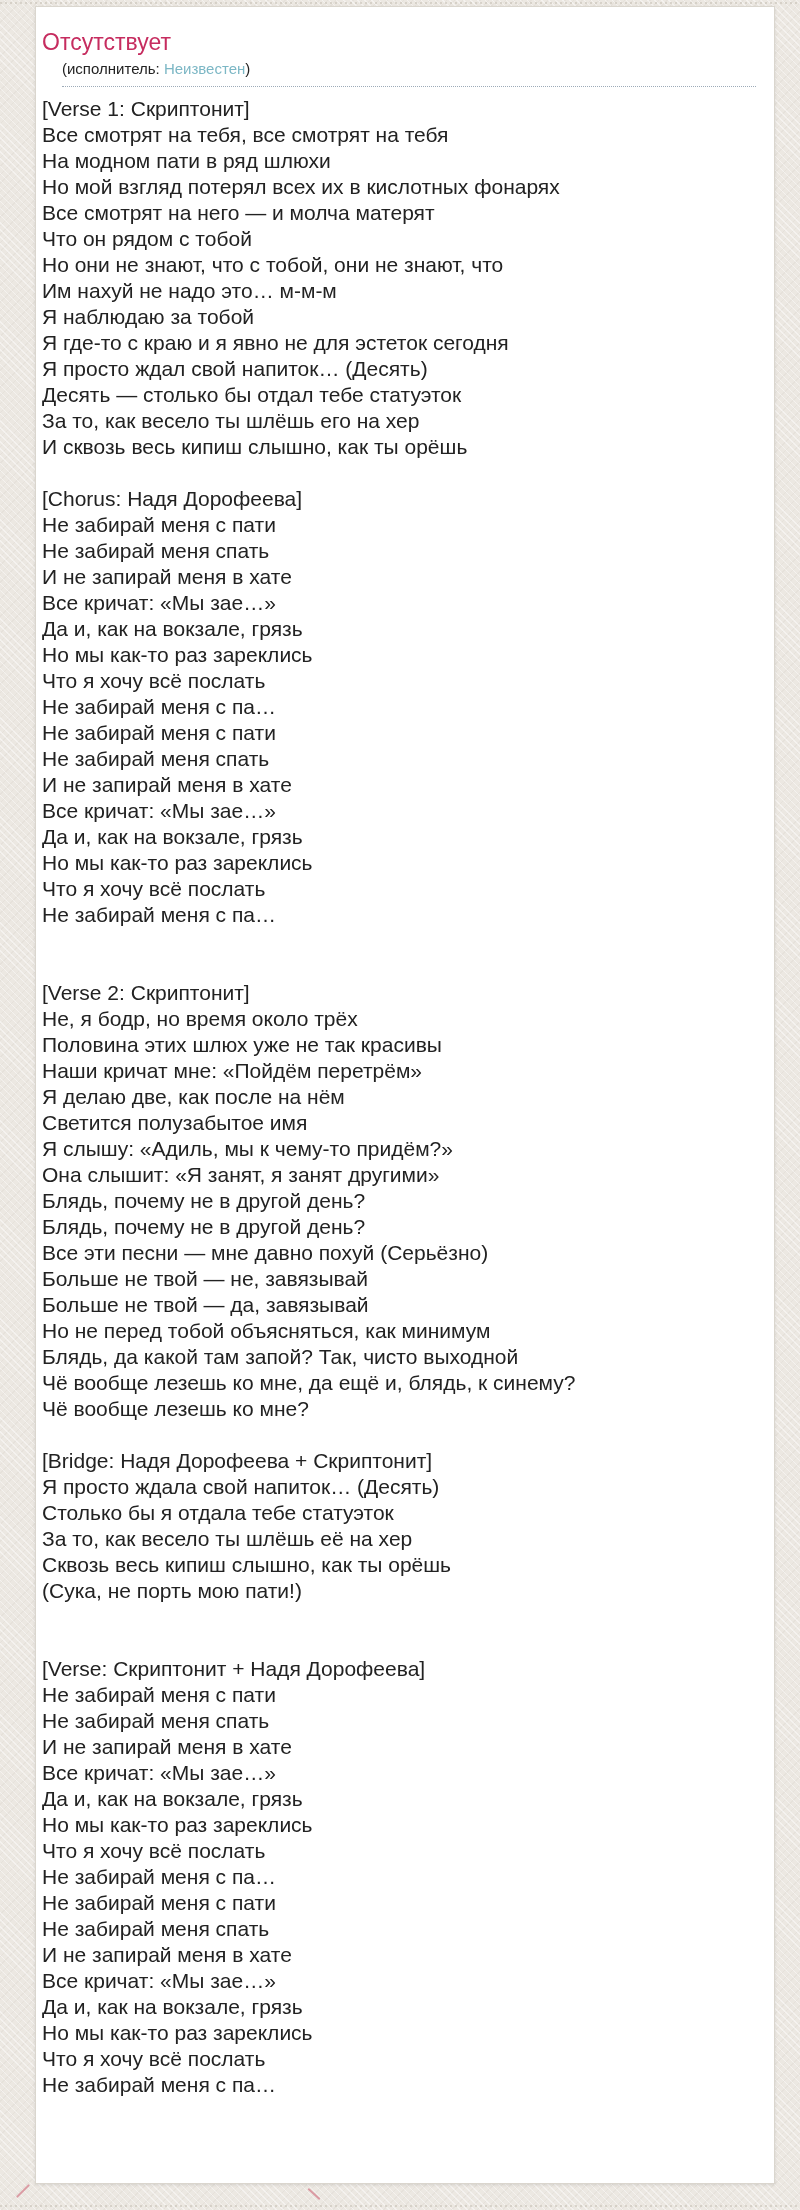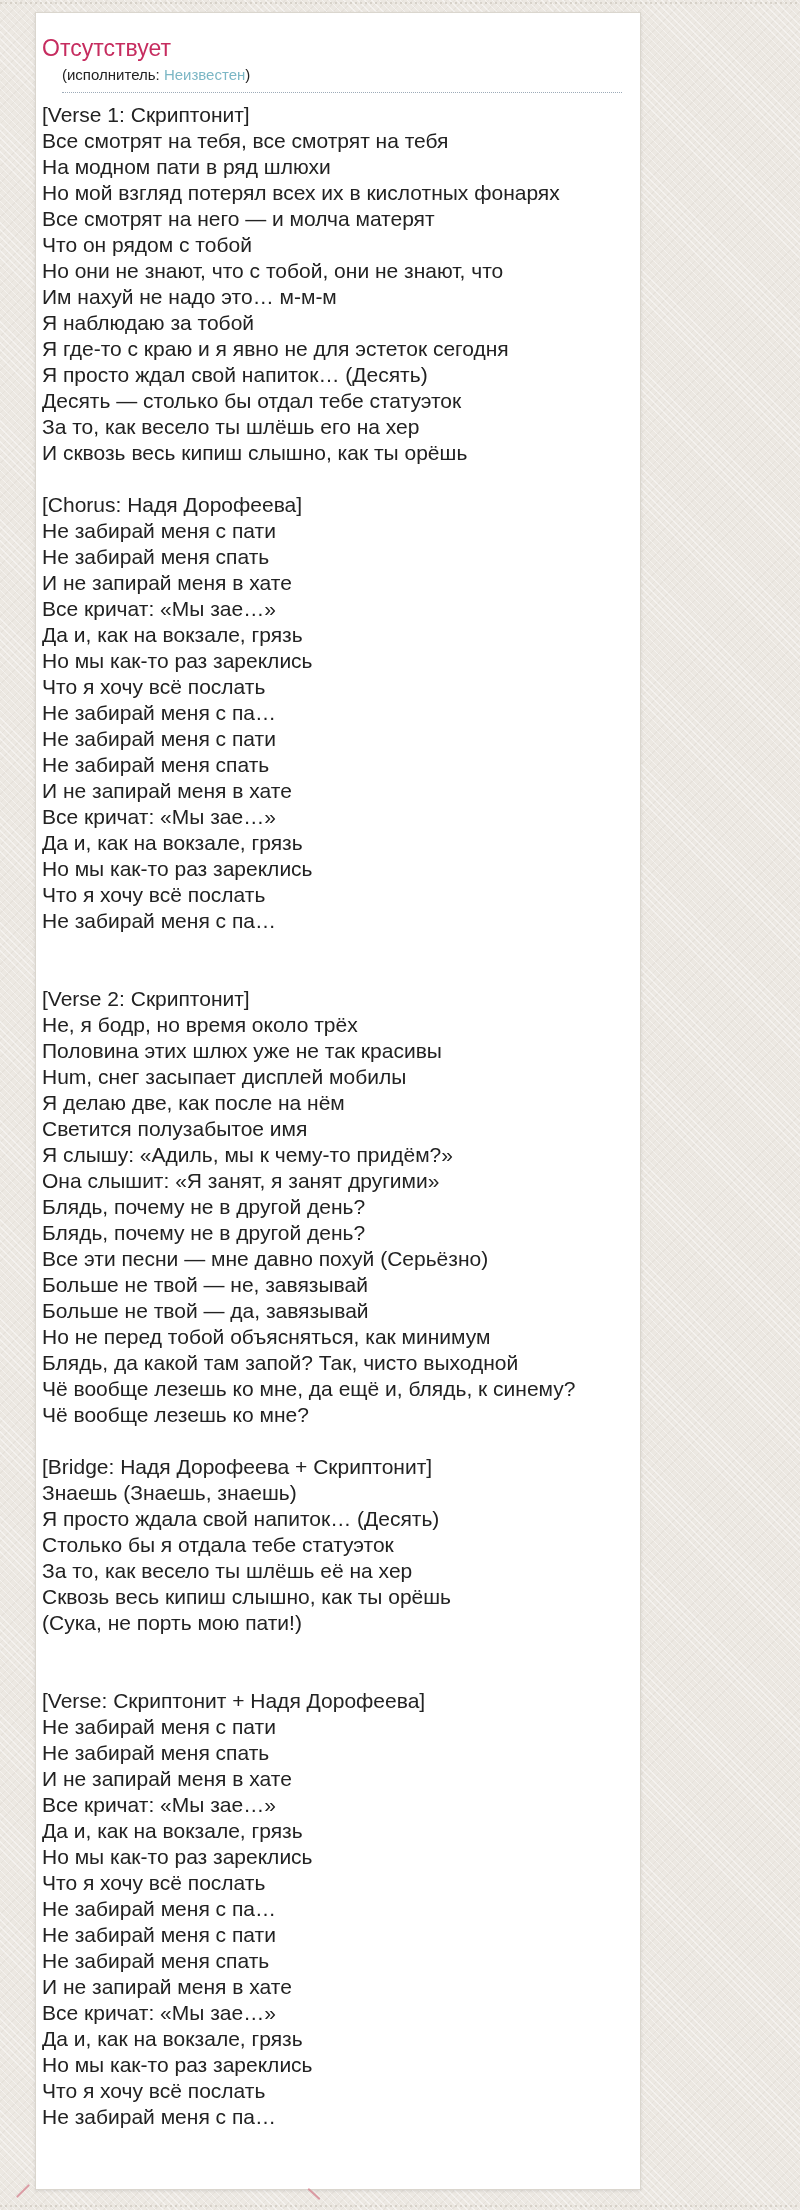--- a/index.html
+++ b/index.html
@@ -33,22 +33,22 @@
     background: #d78c97;
     opacity: 0.85;
     border-radius: 1px;
   }
   .thread-1 { left: 14px; top: 2190px; width: 18px; transform: rotate(-45deg); }
   .thread-2 { left: 306px; top: 2193px; width: 16px; transform: rotate(42deg); }
 
   .card {
     position: absolute;
     left: 35px;
-    top: 12px;
-    width: 606px;
+    top: 6px;
+    width: 740px;
     height: 2178px;
     box-sizing: border-box;
     background: var(--card-bg, #ffffff);
     border: 1px solid #dad6ce;
     box-shadow: 0 1px 3px rgba(0,0,0,0.10);
     padding: 22px 18px 0 6px;
   }
   .song-title {
     margin: 0;
     font-size: 23px;
@@ -119,37 +119,36 @@
       <div class="lyric-line">Все кричат: «Мы зае…»</div>
       <div class="lyric-line">Да и, как на вокзале, грязь</div>
       <div class="lyric-line">Но мы как-то раз зареклись</div>
       <div class="lyric-line">Что я хочу всё послать</div>
       <div class="lyric-line">Не забирай меня с па…</div>
       <div class="lyric-line">&nbsp;</div>
       <div class="lyric-line">&nbsp;</div>
       <div class="lyric-line">[Verse 2: Скриптонит]</div>
       <div class="lyric-line">Не, я бодр, но время около трёх</div>
       <div class="lyric-line">Половина этих шлюх уже не так красивы</div>
-      <div class="lyric-line">Hum, снег засыпает дисплей мобилы</div>
+      <div class="lyric-line">Наши кричат мне: «Пойдём перетрём»</div>
       <div class="lyric-line">Я делаю две, как после на нём</div>
       <div class="lyric-line">Светится полузабытое имя</div>
       <div class="lyric-line">Я слышу: «Адиль, мы к чему-то придём?»</div>
       <div class="lyric-line">Она слышит: «Я занят, я занят другими»</div>
       <div class="lyric-line">Блядь, почему не в другой день?</div>
       <div class="lyric-line">Блядь, почему не в другой день?</div>
       <div class="lyric-line">Все эти песни — мне давно похуй (Серьёзно)</div>
       <div class="lyric-line">Больше не твой — не, завязывай</div>
       <div class="lyric-line">Больше не твой — да, завязывай</div>
       <div class="lyric-line">Но не перед тобой объясняться, как минимум</div>
       <div class="lyric-line">Блядь, да какой там запой? Так, чисто выходной</div>
       <div class="lyric-line">Чё вообще лезешь ко мне, да ещё и, блядь, к синему?</div>
       <div class="lyric-line">Чё вообще лезешь ко мне?</div>
       <div class="lyric-line">&nbsp;</div>
       <div class="lyric-line">[Bridge: Надя Дорофеева + Скриптонит]</div>
-      <div class="lyric-line">Знаешь (Знаешь, знаешь)</div>
       <div class="lyric-line">Я просто ждала свой напиток… (Десять)</div>
       <div class="lyric-line">Столько бы я отдала тебе статуэток</div>
       <div class="lyric-line">За то, как весело ты шлёшь её на хер</div>
       <div class="lyric-line">Сквозь весь кипиш слышно, как ты орёшь</div>
       <div class="lyric-line">(Сука, не порть мою пати!)</div>
       <div class="lyric-line">&nbsp;</div>
       <div class="lyric-line">&nbsp;</div>
       <div class="lyric-line">[Verse: Скриптонит + Надя Дорофеева]</div>
       <div class="lyric-line">Не забирай меня с пати</div>
       <div class="lyric-line">Не забирай меня спать</div>

